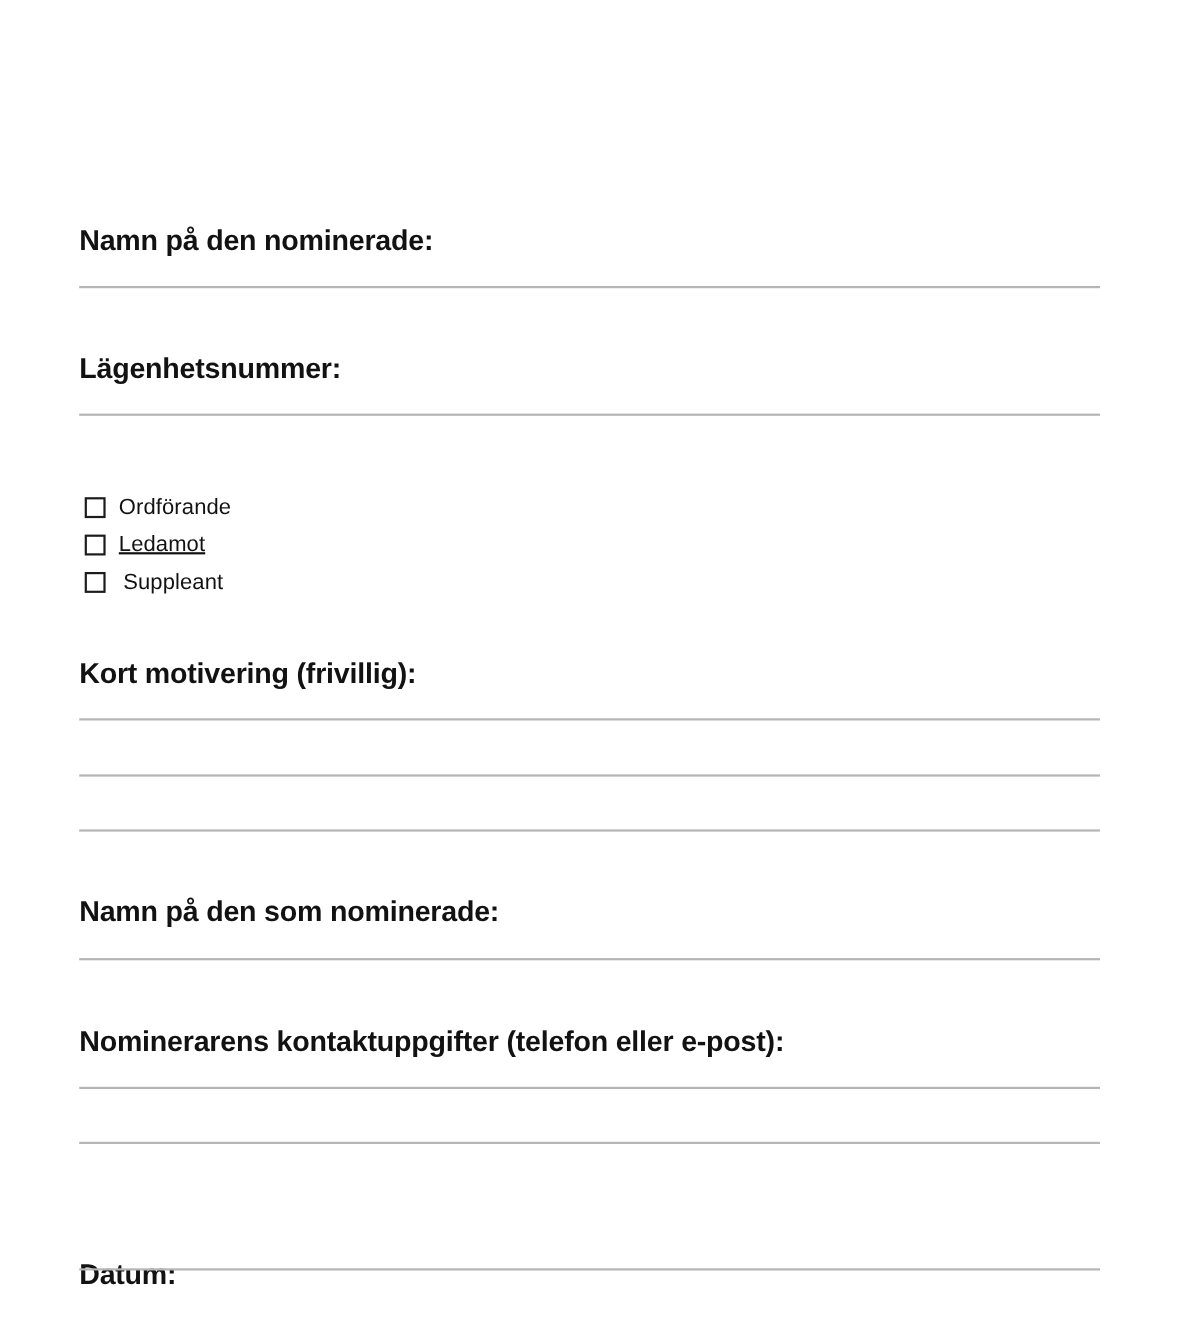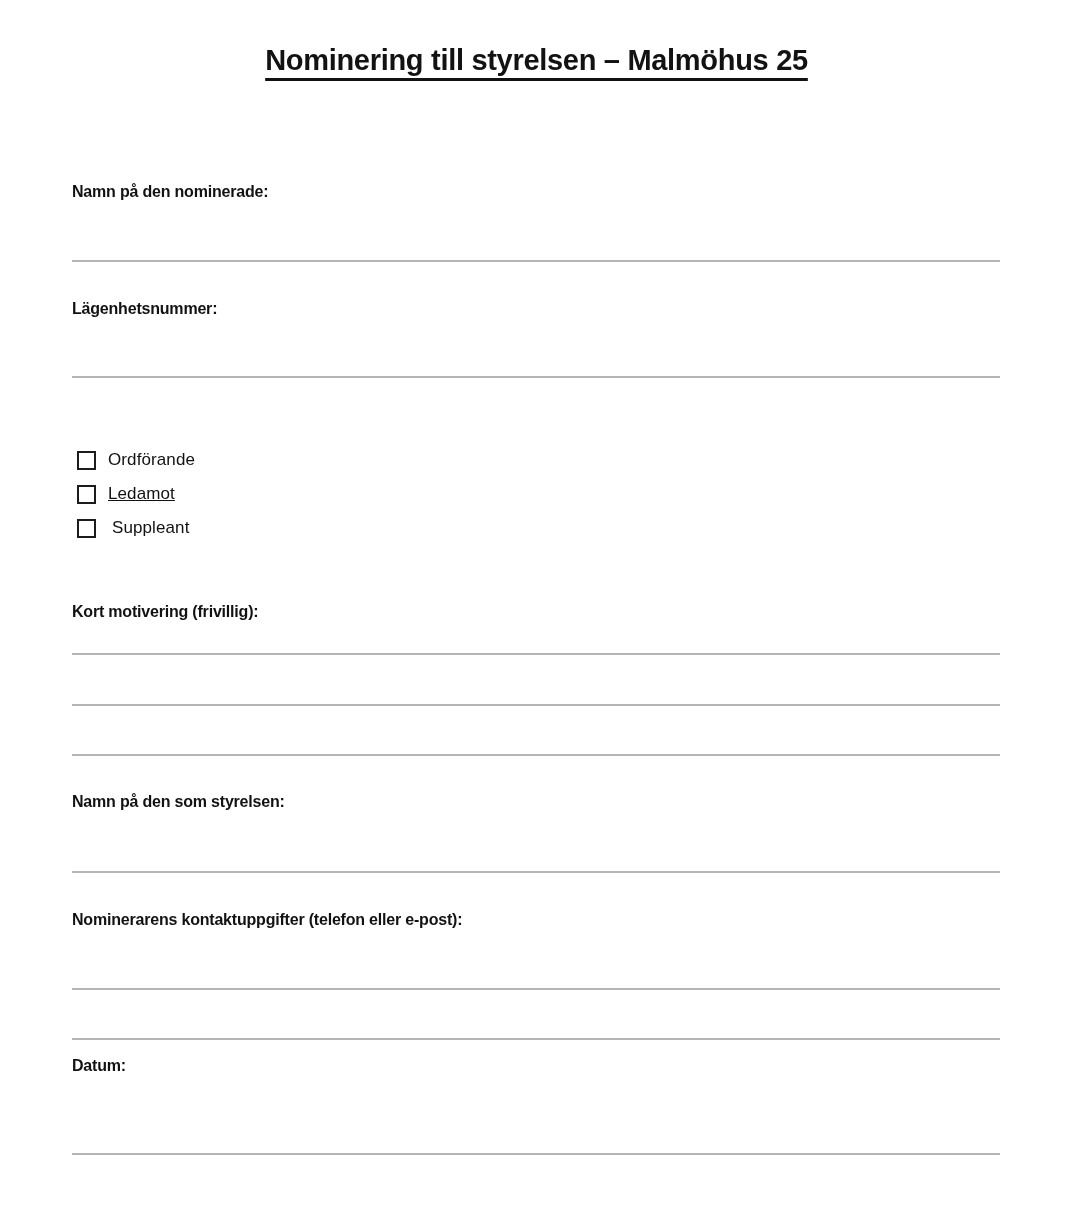--- a/index.html
+++ b/index.html
@@ -23,79 +23,77 @@
     letter-spacing: -0.3px;
   }
   .doc-title .underlined {
     text-decoration: underline;
     text-decoration-thickness: 2.5px;
     text-underline-offset: 8px;
   }
   .field-label {
     position: absolute;
     left: 72px;
-    font-size: 16px;
+    font-size: 26px;
     font-weight: 700;
     letter-spacing: -0.2px;
     white-space: nowrap;
+    margin-top: 20px;
   }
   .write-line {
     position: absolute;
     left: 72px;
     width: 928px;
     height: 0;
     border-top: 2px solid #b5b5b5;
   }
   .check-row {
     position: absolute;
     left: 77px;
     display: flex;
     align-items: center;
     gap: 12px;
-    font-size: 17px;
+    font-size: 20px;
     font-weight: 400;
     letter-spacing: 0.1px;
   }
   .checkbox {
     width: 15px;
     height: 15px;
     border: 2px solid #1c1c1c;
     background: #ffffff;
     display: inline-block;
     flex: 0 0 auto;
   }
   
   .pos-label-nominee   { top: 183px; }
   .pos-rule-1          { top: 260px; }
   .pos-label-apartment { top: 300px; }
   .pos-rule-2          { top: 376px; }
   .pos-label-position  { top: 417px; }
   .pos-check-1         { top: 450px; }
   .pos-check-2         { top: 484px; text-decoration: underline; }
   .pos-check-3         { top: 518px; gap: 16px; }
-  .pos-label-motivation{ top: 603px; }
+  .pos-label-motivation{ top: 577px; }
   .pos-rule-3          { top: 653px; }
   .pos-rule-4          { top: 704px; }
   .pos-rule-5          { top: 754px; }
   .pos-label-nominator { top: 793px; }
   .pos-rule-6          { top: 871px; }
   .pos-label-contact   { top: 911px; text-align: center; }
   .pos-rule-7          { top: 988px; }
   .pos-rule-8          { top: 1038px; }
-  .pos-label-date      { top: 1057px; }
+  .pos-label-date      { top: 1123px; }
   .pos-rule-9          { top: 1153px; }
 </style>
 </head>
 <body>
 
 <div class="page">
 
-  <div class="doc-title">
-    <span class="underlined">Nominering till styrelsen – Malmöhus 25</span>
-  </div>
 
   <div class="field-label pos-label-nominee">Namn på den nominerade:</div>
   <div class="write-line pos-rule-1"></div>
 
   <div class="field-label pos-label-apartment">Lägenhetsnummer:</div>
   <div class="write-line pos-rule-2"></div>
 
 
   <div class="check-row pos-check-1">
     <span class="checkbox"></span>
@@ -108,21 +106,21 @@
   <div class="check-row pos-check-3">
     <span class="checkbox"></span>
     <span>Suppleant</span>
   </div>
 
   <div class="field-label pos-label-motivation">Kort motivering (frivillig):</div>
   <div class="write-line pos-rule-3"></div>
   <div class="write-line pos-rule-4"></div>
   <div class="write-line pos-rule-5"></div>
 
-  <div class="field-label pos-label-nominator">Namn på den som styrelsen:</div>
+  <div class="field-label pos-label-nominator">Namn på den som nominerade:</div>
   <div class="write-line pos-rule-6"></div>
 
   <div class="field-label pos-label-contact">Nominerarens kontaktuppgifter (telefon eller e-post):</div>
   <div class="write-line pos-rule-7"></div>
   <div class="write-line pos-rule-8"></div>
 
   <div class="field-label pos-label-date">Datum:</div>
   <div class="write-line pos-rule-9"></div>
 
 </div>

